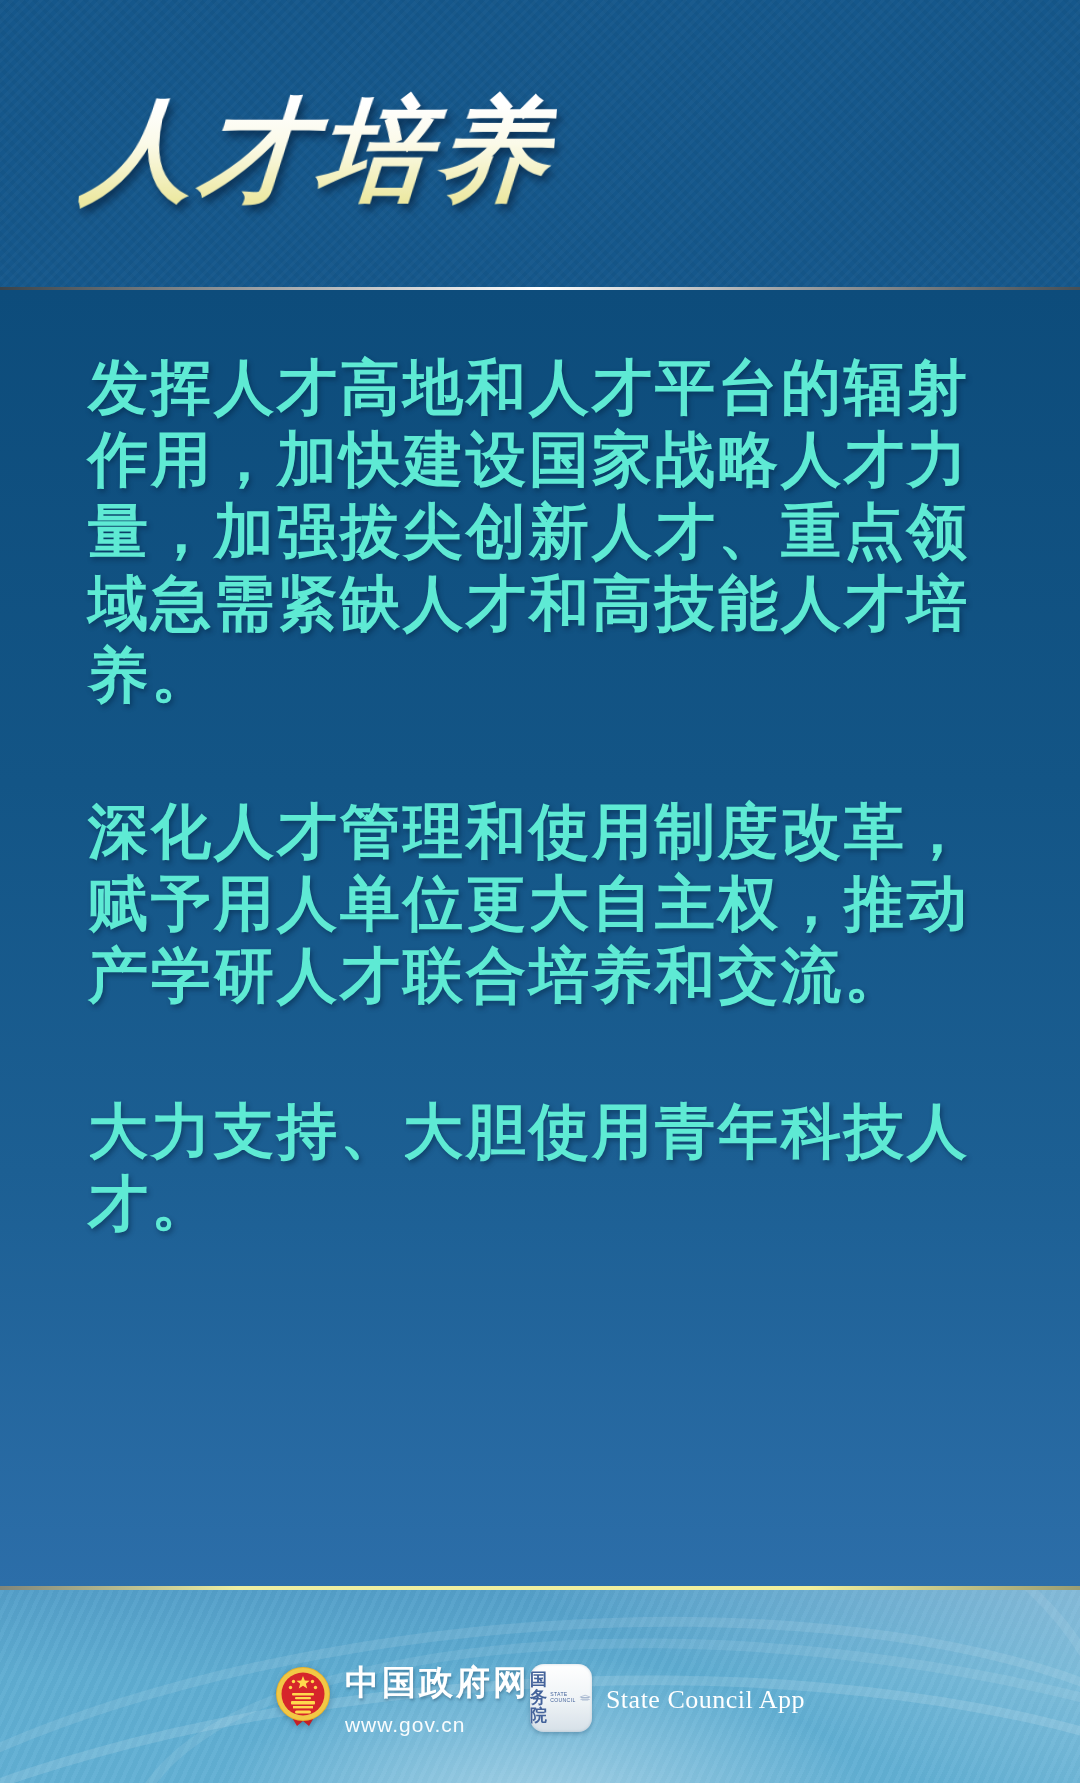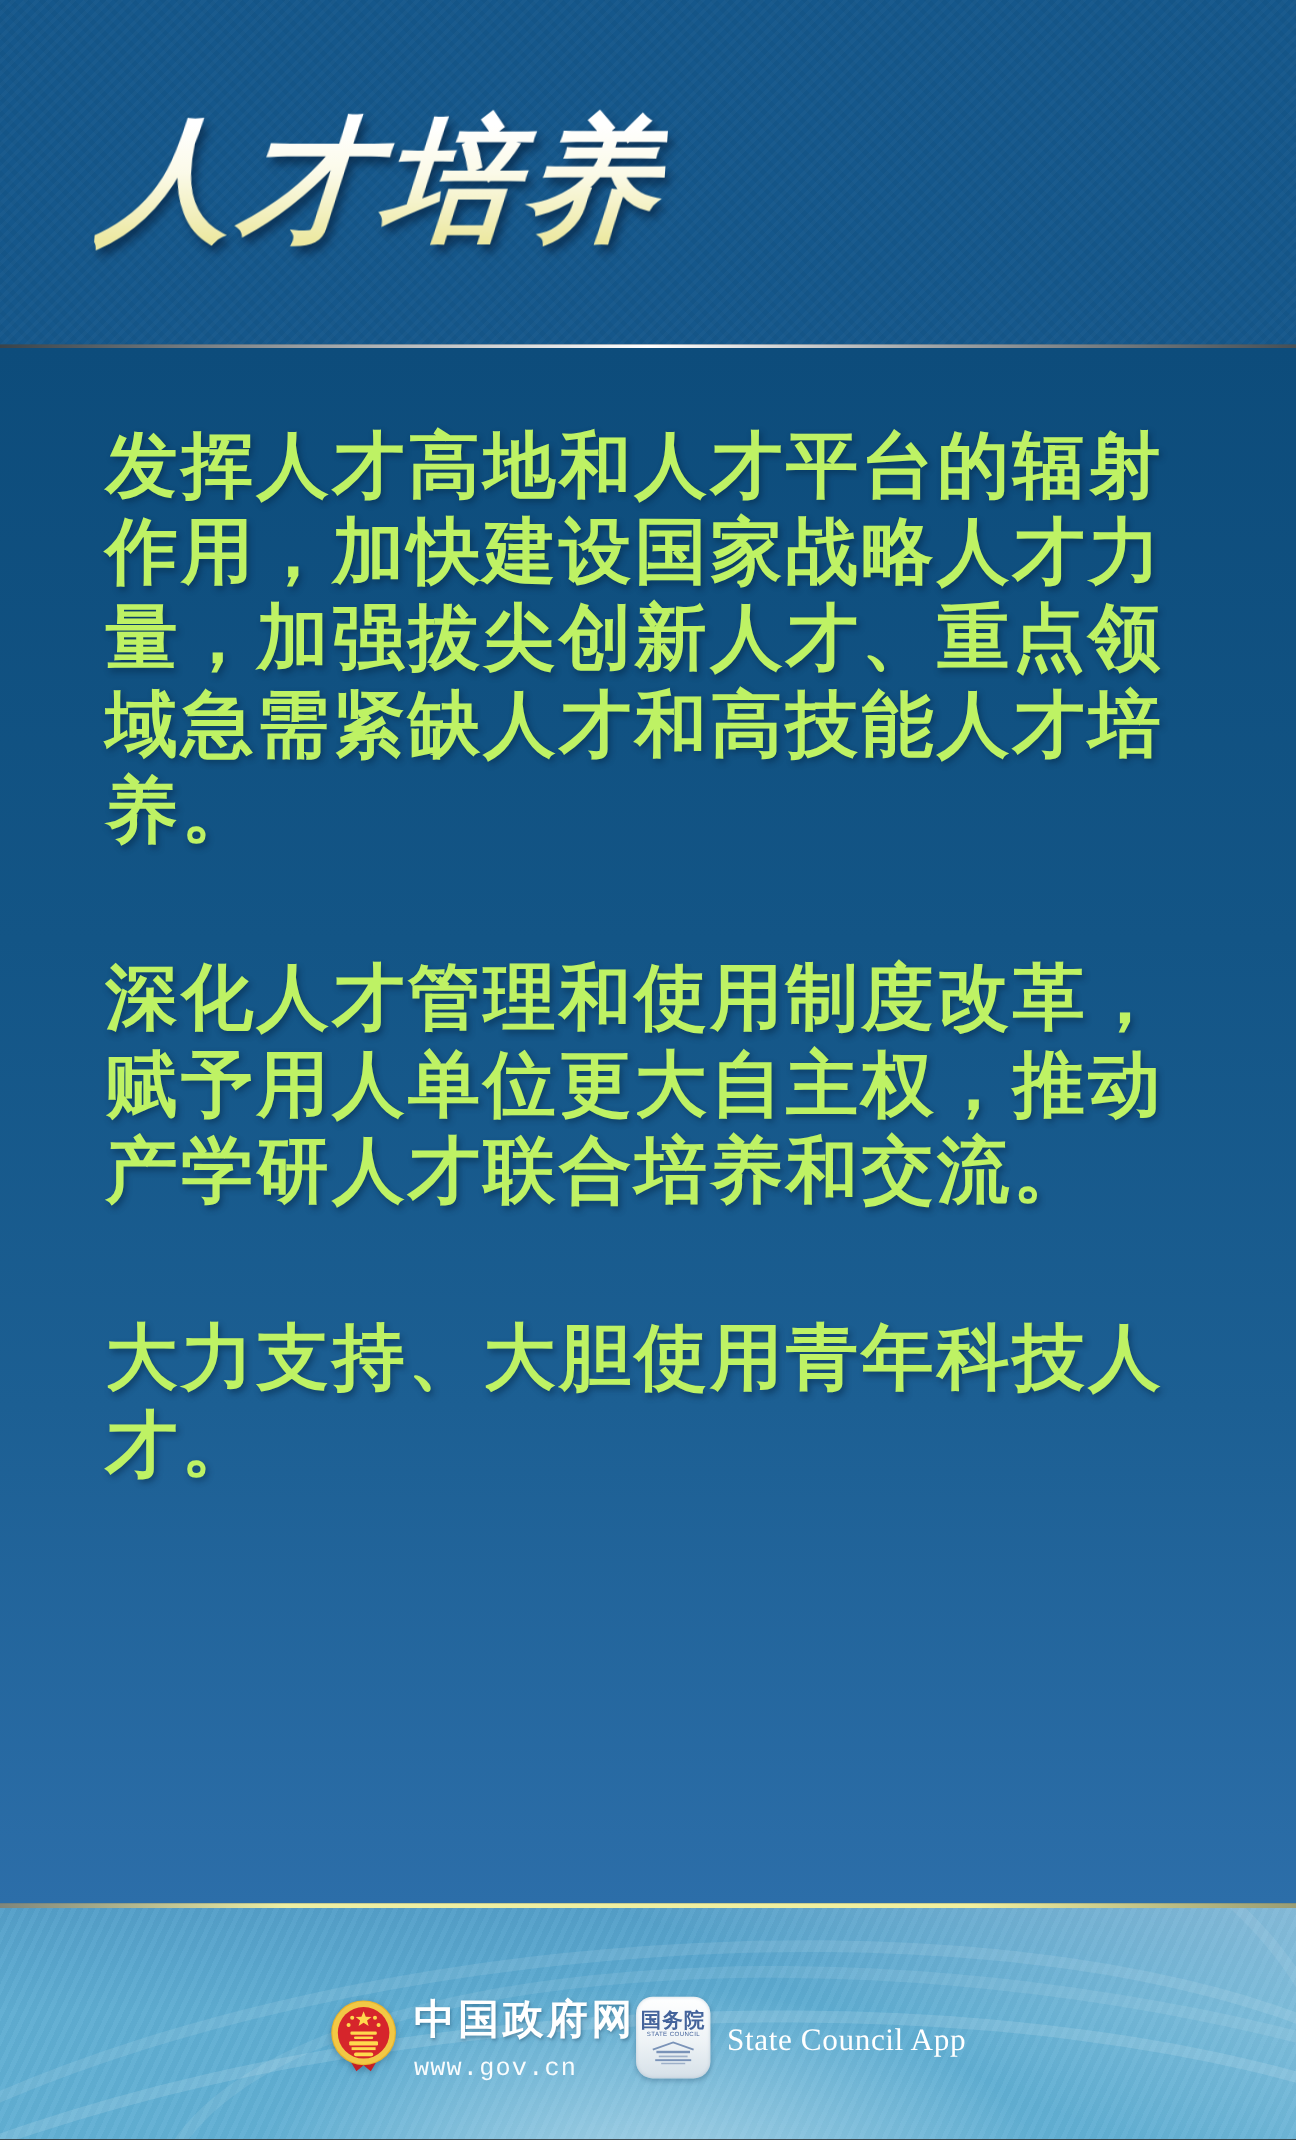--- a/index.html
+++ b/index.html
@@ -67,45 +67,45 @@
     transform:skewX(-4deg);
     background:linear-gradient(180deg,#ffffff 15%, #fbfae8 45%, #ece8a0 88%);
     -webkit-background-clip:text;background-clip:text;color:transparent;
     filter:drop-shadow(4px 6px 4px rgba(0,20,45,0.55));
     white-space:nowrap;
   }
 
   
   .body-text{
     position:absolute;left:88px;top:352px;width:902px;
-    color:#bef264;font-size:60px;font-weight:bold;letter-spacing:3px;line-height:72px;
+    color:#5eead4;font-size:60px;font-weight:bold;letter-spacing:3px;line-height:72px;
     text-shadow:2px 3px 5px rgba(0,30,60,0.45);
     word-break:break-all;
   }
   .body-text p{margin:0 0 84px 0;}
 
   
   .footer{
     position:absolute;left:0;top:1650px;width:100%;height:96px;
     display:flex;justify-content:center;align-items:center;
     color:#ffffff;
   }
   .logo-group{display:flex;align-items:center;gap:14px;cursor:pointer;}
   .logo-texts{display:flex;flex-direction:column;justify-content:center;}
   .logo-name{font-size:34px;font-weight:bold;letter-spacing:3px;
     text-shadow:1px 2px 3px rgba(0,40,70,0.35);}
-  .logo-url{font-size:21px;letter-spacing:1px;margin-top:7px;opacity:0.96;font-family:Liberation Mono, monospace;}
+  .logo-url{font-size:21px;letter-spacing:1px;margin-top:7px;opacity:0.96;}
   .logo-sub{font-family:"Liberation Serif","DejaVu Serif",serif;font-size:26px;margin-top:4px;letter-spacing:0.5px;}
 
   
   .app-icon{
     width:62px;height:68px;border-radius:14px;flex:0 0 auto;
     background:linear-gradient(180deg,#ffffff 0%, #eef3f6 55%, #d6e0e8 100%);
     box-shadow:0 2px 4px rgba(0,40,70,0.25), inset 0 0 3px rgba(120,150,175,0.4);
-    display:flex;flex-direction:column;align-items:center;justify-content:center;
+    display:flex;flex-direction:row;align-items:center;justify-content:center;
     color:#44639b;overflow:hidden;
   }
   .app-icon .cn{font-size:17px;font-weight:bold;letter-spacing:1px;line-height:18px;}
   .app-icon .en{font-size:6px;letter-spacing:0.4px;line-height:7px;transform:scale(0.85);}
   .emblem-svg{flex:0 0 auto;filter:drop-shadow(0 2px 3px rgba(0,40,70,0.3));}
 </style>
 </head>
 <body>
 
 <div class="canvas">

